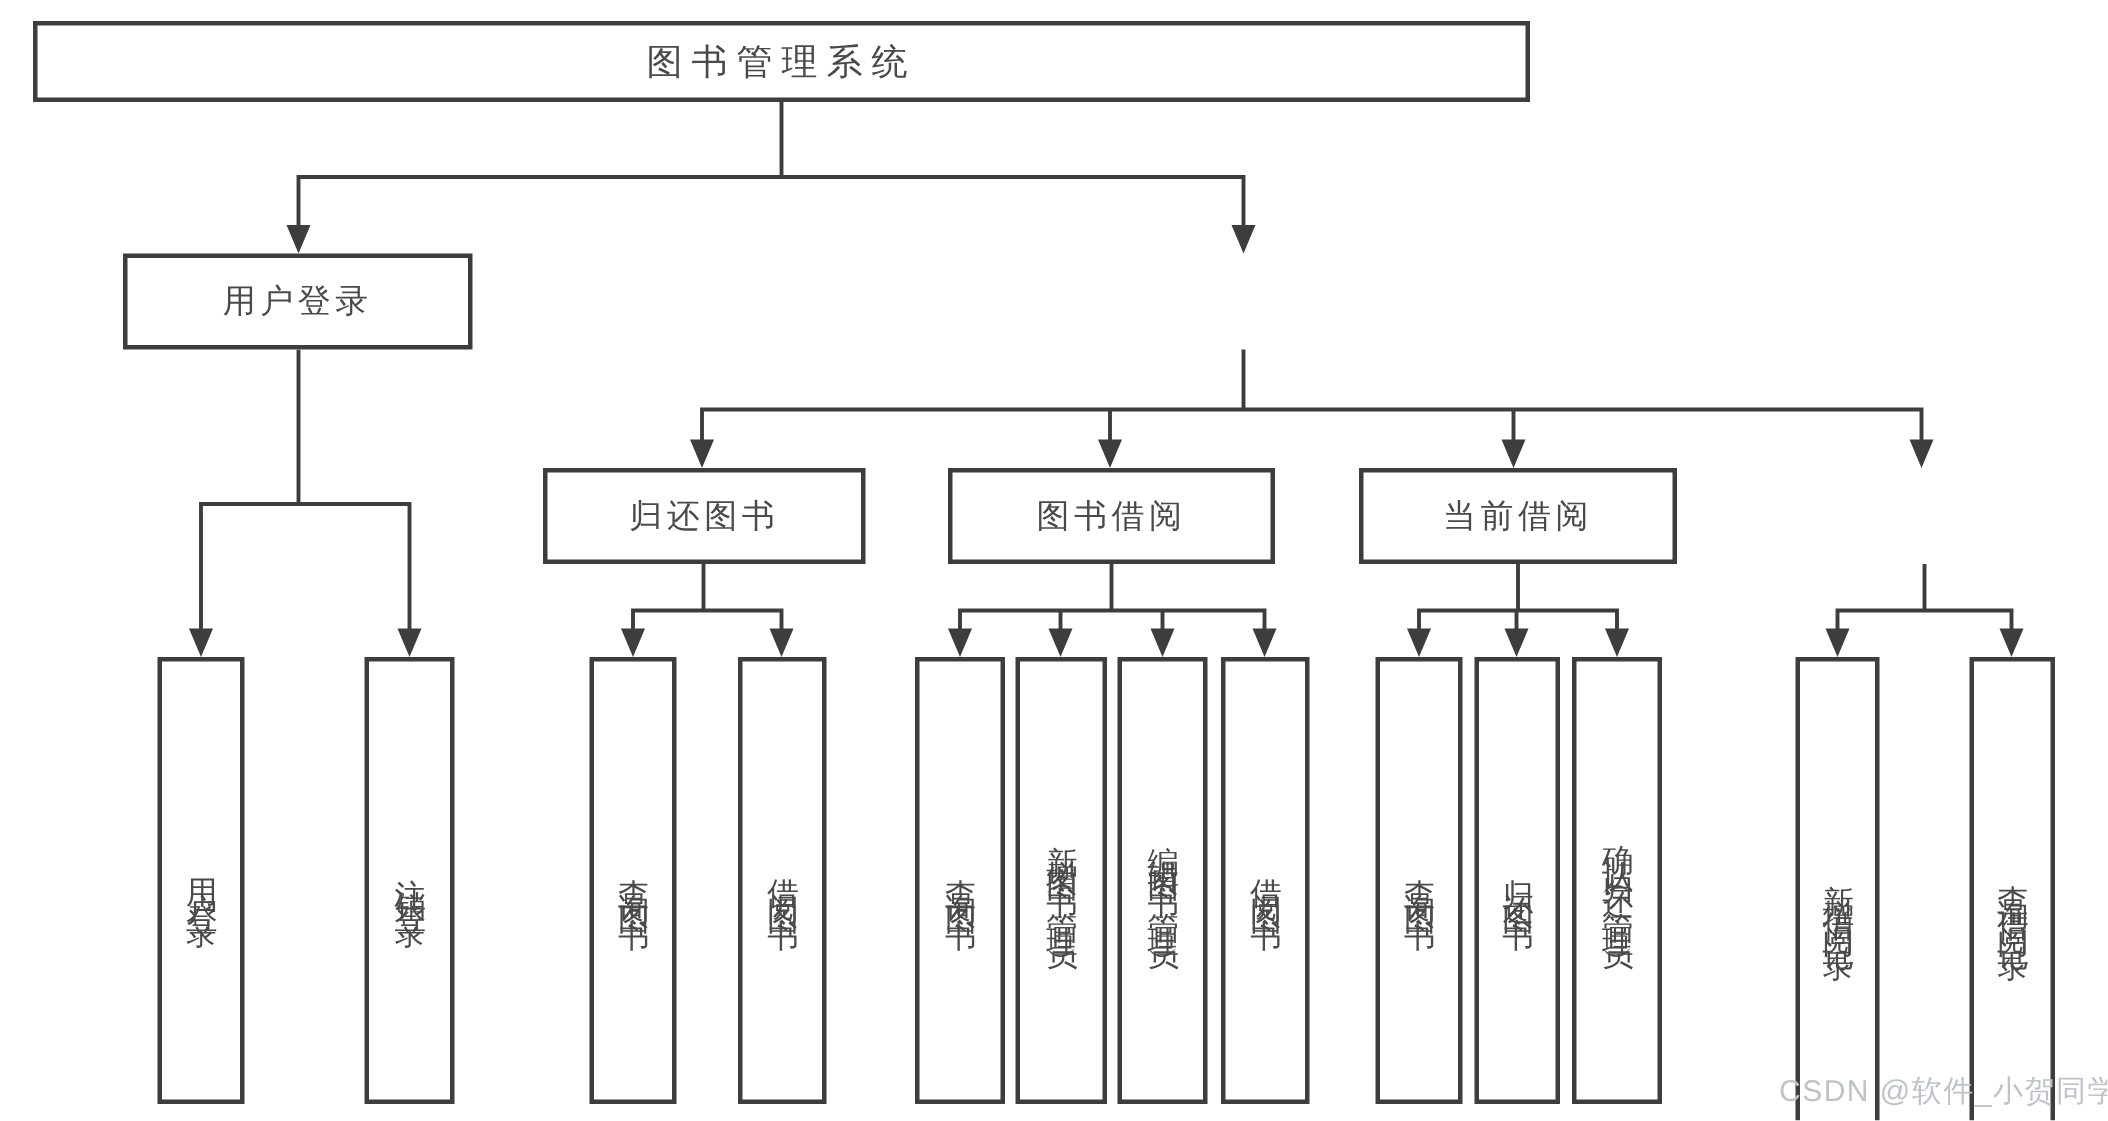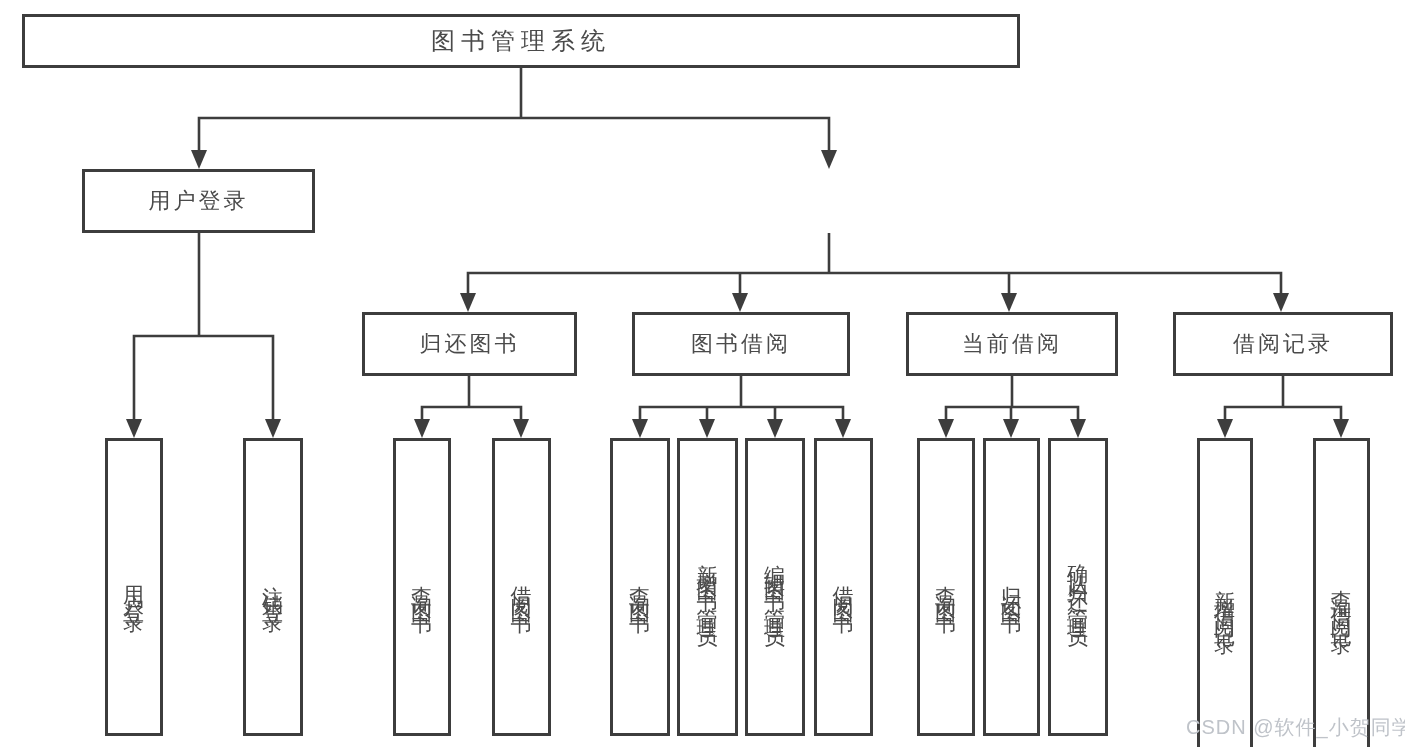--- a/index.html
+++ b/index.html
@@ -149,23 +149,20 @@
 
   <div class="node hnode" style="left:362px;top:312px;width:215px;height:64px">
     <span>归还图书</span>
   </div>
   <div class="node hnode" style="left:632px;top:312px;width:218px;height:64px">
     <span>图书借阅</span>
   </div>
   <div class="node hnode" style="left:906px;top:312px;width:212px;height:64px">
     <span>当前借阅</span>
   </div>
-  <div class="node hnode" style="left:1173px;top:312px;width:220px;height:64px">
-    <span>借阅记录</span>
-  </div>
 
   <div class="node leaf" style="left:105px;top:438px;width:58px;height:298px">
     <span>用户登录</span>
   </div>
   <div class="node leaf" style="left:243px;top:438px;width:60px;height:298px">
     <span>注销登录</span>
   </div>
 
   <div class="node leaf" style="left:393px;top:438px;width:58px;height:298px">
     <span>查询图书</span>

